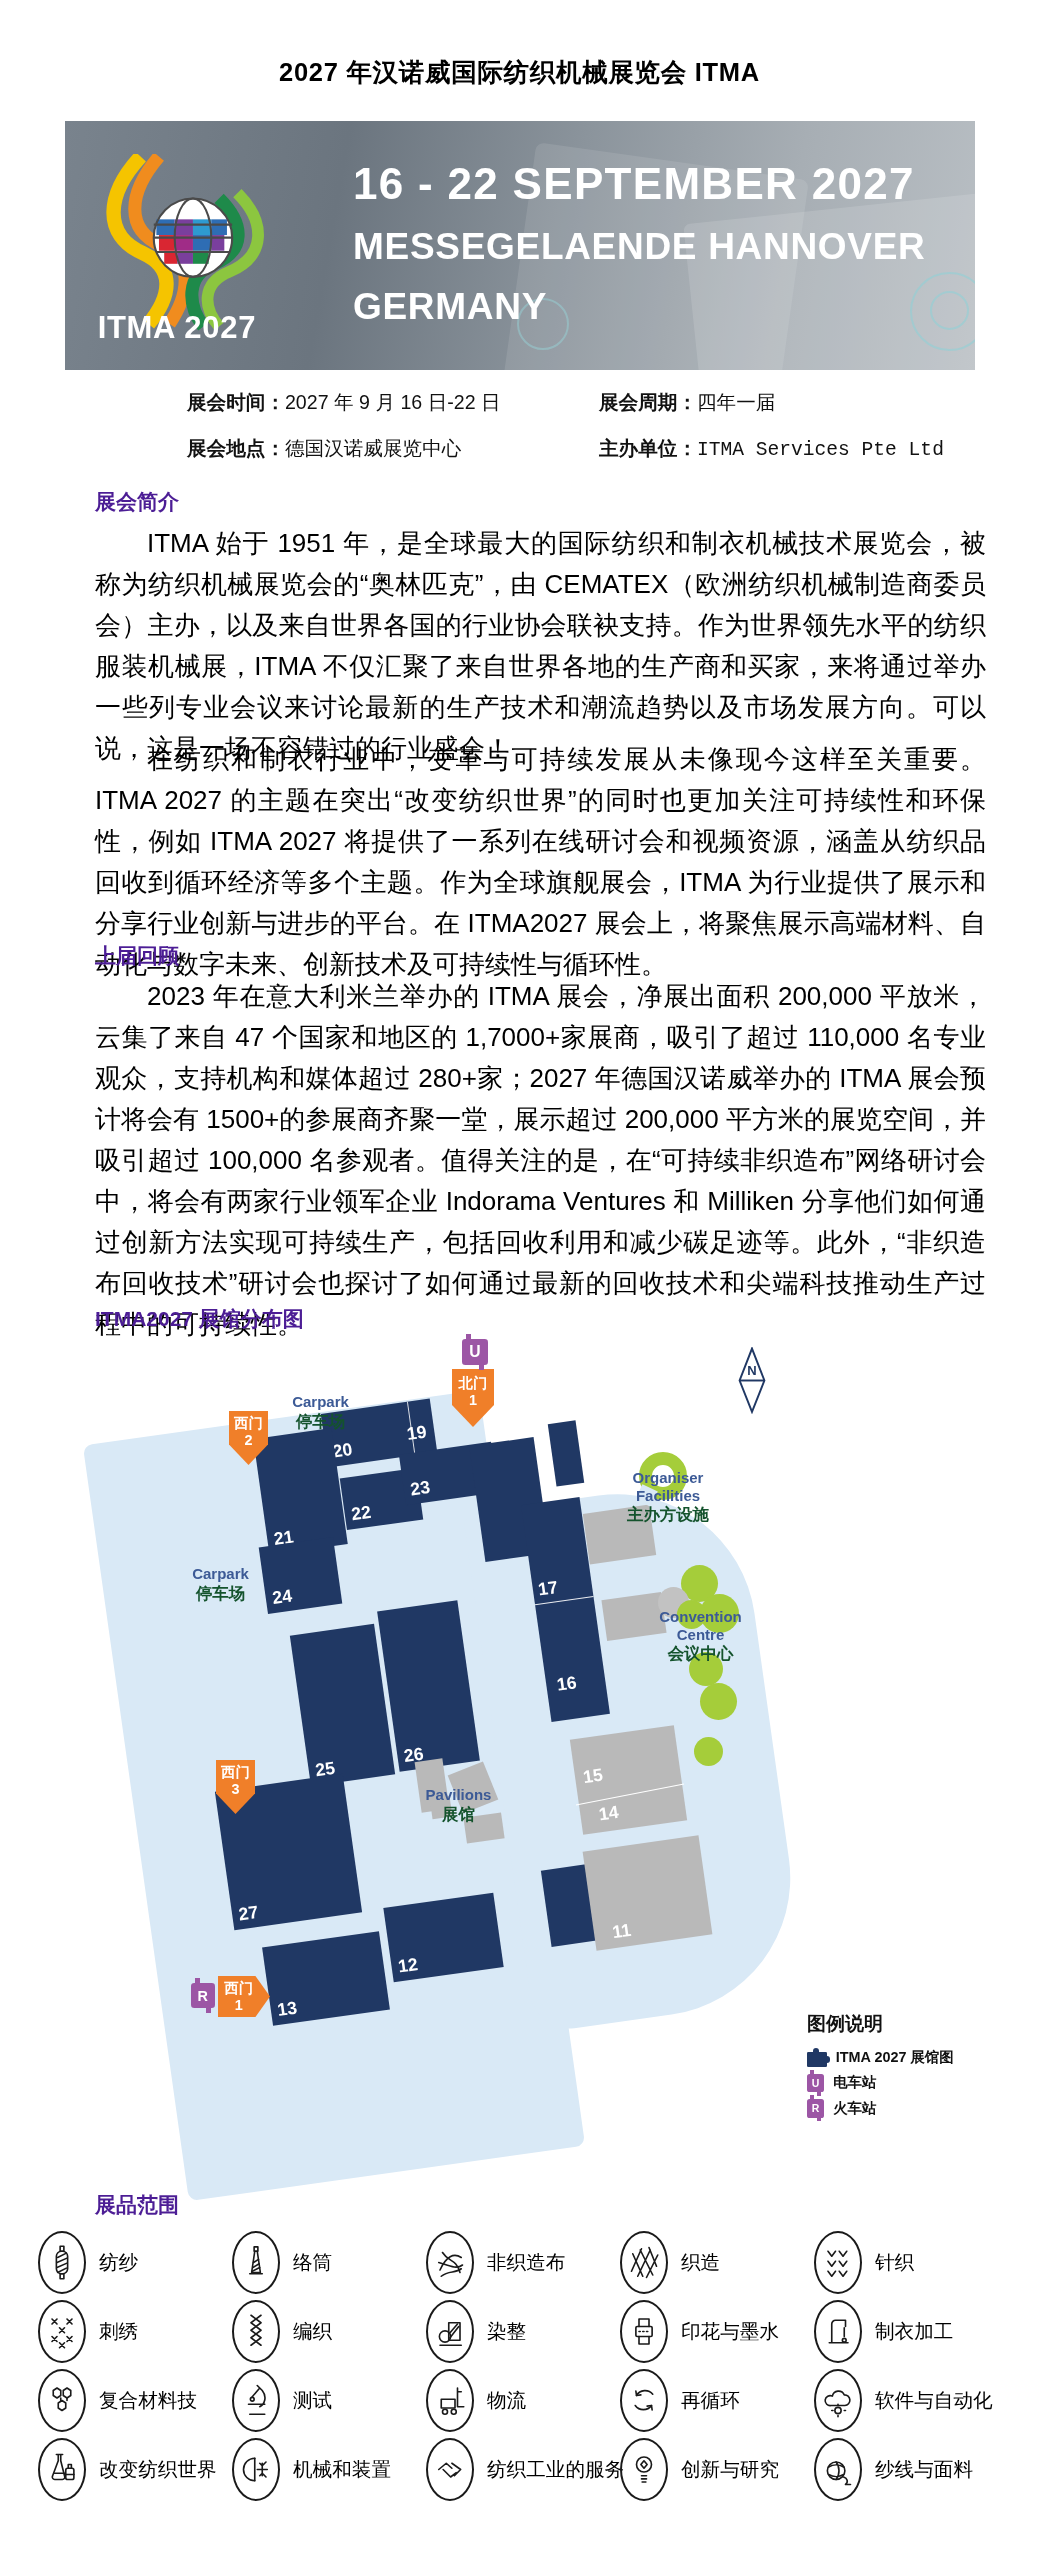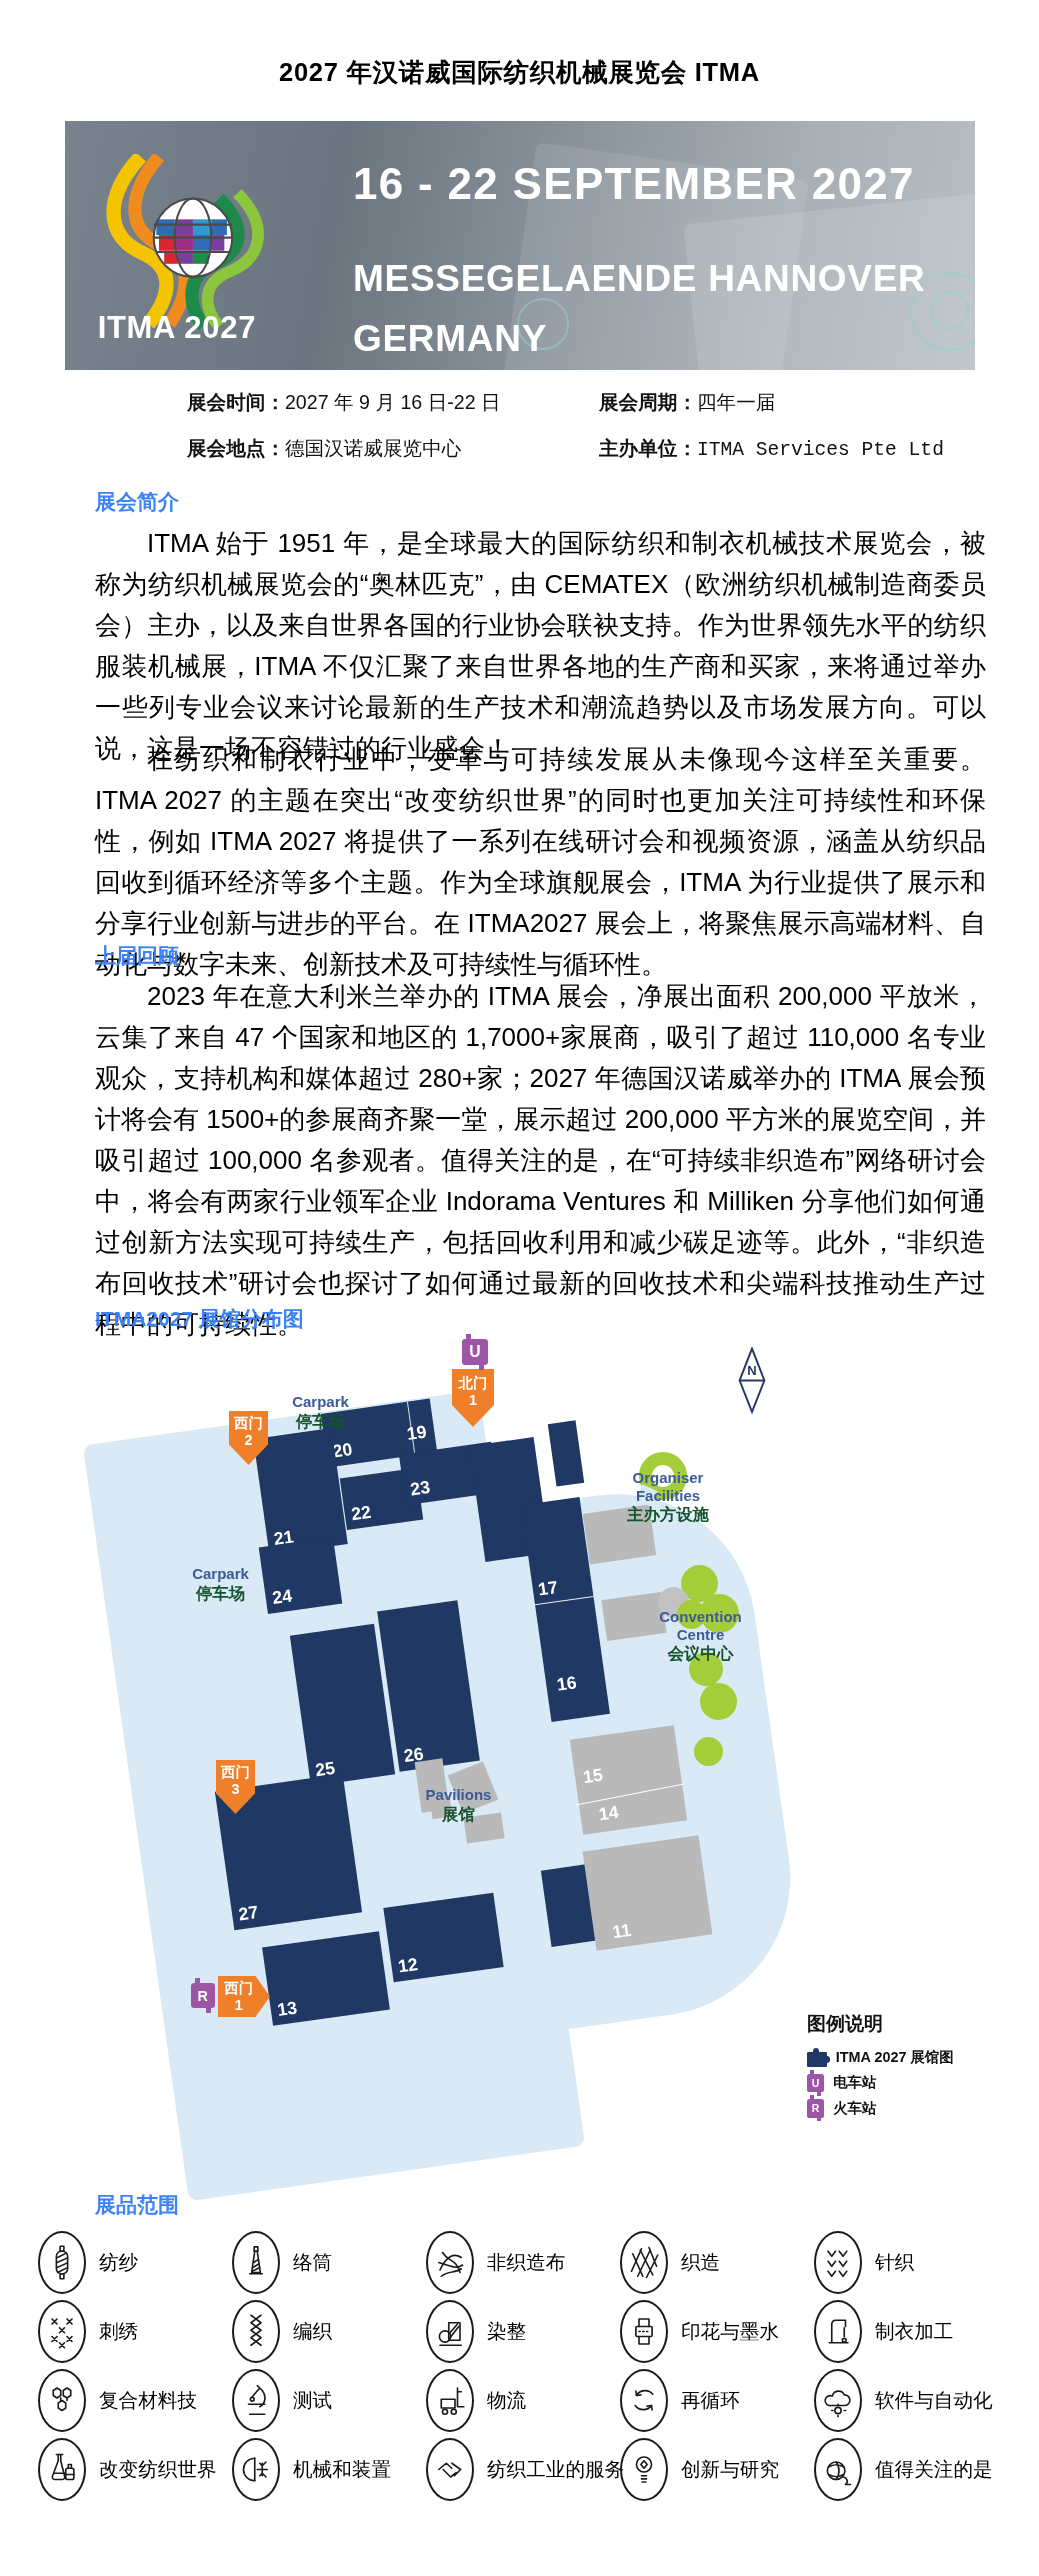--- a/index.html
+++ b/index.html
@@ -24,31 +24,31 @@
   .banner .photo-shape1 { position:absolute; left:452px; top:39px; width:275px; height:262px;
     background:rgba(255,255,255,0.10); transform:rotate(8deg); border-radius:7.9px; }
   .banner .photo-shape2 { position:absolute; left:629px; top:85px; width:341px; height:223px;
     background:rgba(255,255,255,0.13); transform:rotate(-6deg); border-radius:6.5px; }
   .banner .doodle-circle { position:absolute; border:2px solid rgba(140,210,215,0.55); border-radius:50%; }
   .banner .dc1 { left:845px; top:151px; width:79px; height:79px; }
   .banner .dc2 { left:865px; top:170px; width:39px; height:39px; }
   .banner .dc3 { left:452px; top:177px; width:52px; height:52px; border-color:rgba(150,215,220,0.45); }
   .banner-text { position:absolute; left:288px; top:38px; color:#fff; }
   .banner-dates { font-size:44px; font-weight:bold; letter-spacing:1.3px; }
-  .banner-venue1 { font-size:37px; font-weight:bold; margin-top:49px; letter-spacing:0.7px; }
+  .banner-venue1 { font-size:37px; font-weight:bold; margin-top:17px; letter-spacing:0.7px; }
   .banner-venue2 { font-size:37px; font-weight:bold; margin-top:18.3px; letter-spacing:0.7px; }
   .banner-logo { position:absolute; left:18.3px; top:33px; width:216px; height:216px; }
   .banner-logo-text { position:absolute; left:3.9px; top:189px; width:216px; text-align:center;
     color:#fff; font-size:31px; font-weight:bold; letter-spacing:0.7px; }
   
   .info-item { position:absolute; font-size:19.6px; white-space:nowrap; }
   .info-item b { font-weight:bold; }
   .info-mono { font-family:"Liberation Mono","DejaVu Sans Mono",monospace; }
   
-  .sec-heading { position:absolute; left:95px; font-size:21px; font-weight:bold; color:#3b82f6; }
+  .sec-heading { position:absolute; left:95px; font-size:21px; font-weight:bold; color:#4c1d95; }
   .para {
     position:absolute; left:95px; width:891px;
     font-size:26px; line-height:41px; text-align:justify; text-indent:2em; color:#000;
   }
   
   .map { position:absolute; left:0; top:1339px; width:1039px; height:845px; }
   .ground { position:absolute; background:#d9e9f6; transform:rotate(-8deg); }
   .groundA { left:134px; top:75px; width:400px; height:763px; border-radius:9.2px; }
   .groundB { left:498px; top:154px; width:275px; height:524px; border-radius:13px 138px 138px 39px; }
   .hall { position:absolute; transform:rotate(-8deg); }
@@ -506,16 +506,16 @@
       <span class="scope-label">创新与研究</span>
     </div>
     <div class="scope-cell">
       <div class="scope-ellipse">
         <svg width="30" height="41" viewBox="0 0 48 60">
           <circle cx="21" cy="32" r="14" fill="none" stroke="#1a1a1a" stroke-width="2.6" stroke-linecap="round" stroke-linejoin="round"></circle>
           <path d="M9 26 a20 16 0 0 1 24 0 M9 38 a20 16 0 0 0 24 0 M21 18 a16 20 0 0 1 0 28" fill="none" stroke="#1a1a1a" stroke-width="2.6" stroke-linecap="round" stroke-linejoin="round"></path>
           <path d="M33 42 c6 2 8 8 3 12 h8" fill="none" stroke="#1a1a1a" stroke-width="2.6" stroke-linecap="round" stroke-linejoin="round"></path>
         </svg>
       </div>
-      <span class="scope-label">值得关注的是</span>
+      <span class="scope-label">纱线与面料</span>
     </div>
   </div>
 
 
 </body></html>

